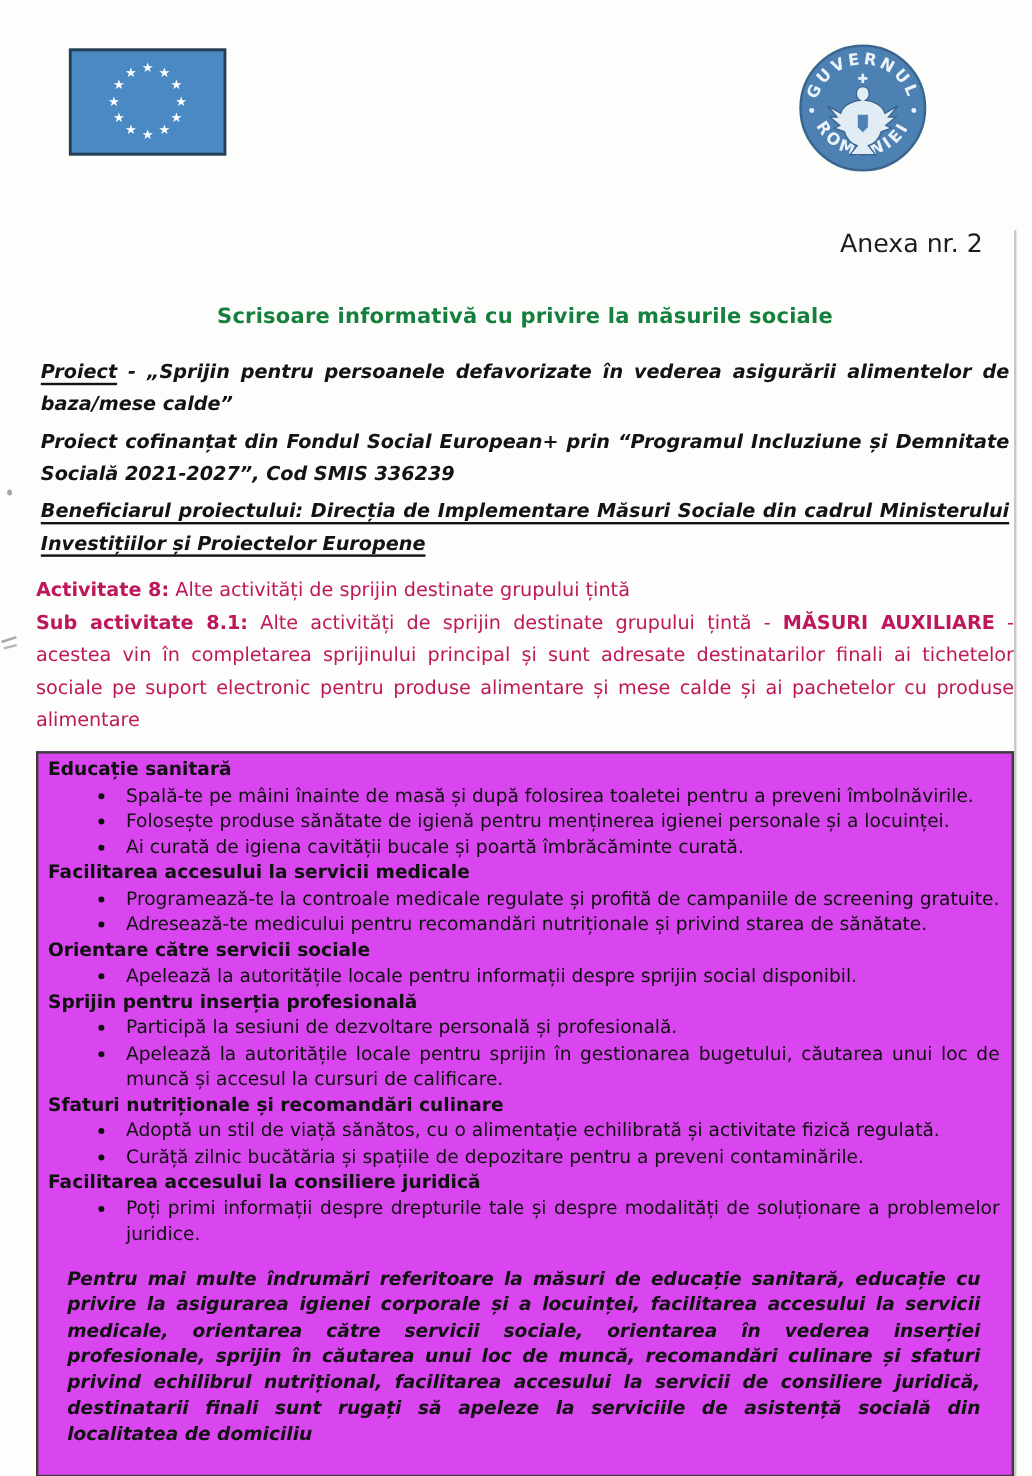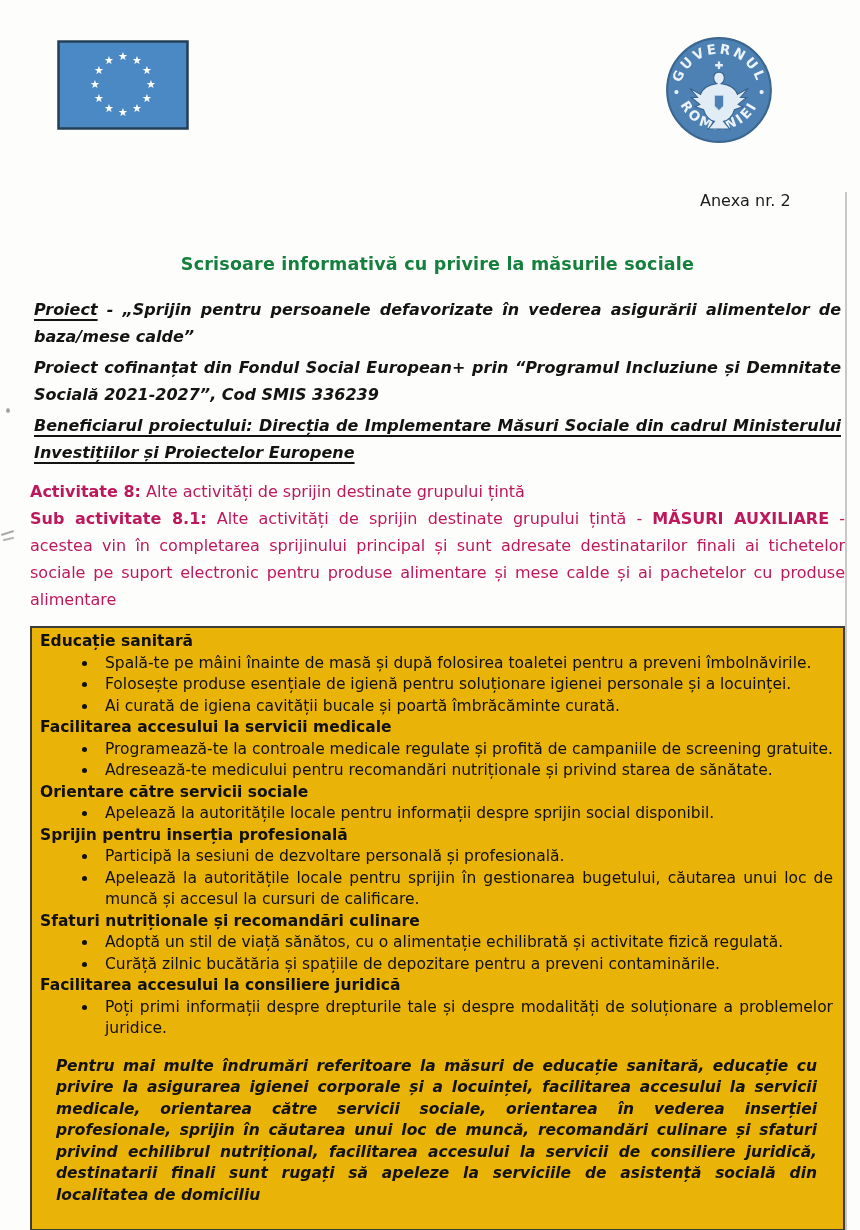--- a/index.html
+++ b/index.html
@@ -13,37 +13,37 @@
   .page{position:relative;width:860px;height:1230px;}
 
   
   .eu-block{position:absolute;left:35px;top:40px;width:176px;text-align:center;}
   .eu-flag{display:block;margin:0 auto;}
   .eu-caption{margin-top:7px;font-weight:700;font-size:15.5px;line-height:19px;color:#24508f;letter-spacing:.2px;}
 
   
   .gov-seal{position:absolute;left:664px;top:34px;}
 
-  .anexa{position:absolute;top:191px;left:700px;width:125px;font-size:16px;color:#1b1b1b;}
+  .anexa{position:absolute;top:191px;left:700px;width:125px;font-size:21px;color:#1b1b1b;}
 
   .content{position:absolute;left:30px;top:254px;width:815px;}
   h1.doc-title{margin:0 0 22px 0;text-align:center;font-size:17.5px;font-weight:700;letter-spacing:.2px;color:#15803d;}
 
   p.intro{margin:4px;font-size:16px;line-height:27px;font-weight:700;font-style:italic;text-align:justify;color:#131313;}
   .u-label{text-decoration:underline;text-decoration-thickness:2px;text-underline-offset:4px;}
   p.intro.underlined{text-decoration:underline;text-decoration-thickness:2px;text-underline-offset:4px;}
 
   p.activity{margin:0;font-size:16px;line-height:27px;font-weight:400;text-align:justify;color:#be185d;}
   p.activity.first{margin-top:12px;}
   .b{font-weight:700;}
 
   .measures-box{
     margin-top:13px;
     border:2px solid #3c3c3c;
-    background:#eab308;
+    background:#d946ef;
     padding:3px 10px 7px 8px;
     font-size:15.5px;line-height:21.5px;color:#101010;
   }
   .measures-box .mh{font-weight:700;}
   .measures-box ul{margin:0;padding:0 0 0 58px;list-style:disc;text-align:justify;}
   .measures-box li{padding-left:7px;}
   .measures-box p.closing{margin:16px;font-style:italic;font-weight:700;text-align:justify;color:#121212;}
 
   
   .edge-line{position:absolute;left:845px;top:192px;bottom:0;width:2px;background:#b5b5b5;opacity:.75;}
@@ -115,21 +115,21 @@
 
     <p class="activity first"><span class="b">Activitate 8:</span><span>  Alte activități de sprijin destinate grupului țintă</span></p>
 
     <p class="activity"><span class="b">Sub activitate 8.1:</span><span> Alte activități de sprijin destinate grupului țintă - </span><span class="b">MĂSURI AUXILIARE</span><span> - acestea vin în completarea sprijinului principal și sunt adresate destinatarilor finali ai tichetelor sociale pe suport electronic pentru produse alimentare și mese calde și ai pachetelor cu produse alimentare</span></p>
 
     <div class="measures-box">
 
       <div class="mh">Educație sanitară</div>
       <ul>
         <li>Spală-te pe mâini înainte de masă și după folosirea toaletei pentru a preveni îmbolnăvirile.</li>
-        <li>Folosește produse esențiale de igienă pentru soluționare igienei personale și a locuinței.</li>
+        <li>Folosește produse sănătate de igienă pentru menținerea igienei personale și a locuinței.</li>
         <li>Ai curată de igiena cavității bucale și poartă îmbrăcăminte curată.</li>
       </ul>
 
       <div class="mh">Facilitarea accesului la servicii medicale</div>
       <ul>
         <li>Programează-te la controale medicale regulate și profită de campaniile de screening gratuite.</li>
         <li>Adresează-te medicului pentru recomandări nutriționale și privind starea de sănătate.</li>
       </ul>
 
       <div class="mh">Orientare către servicii sociale</div>

